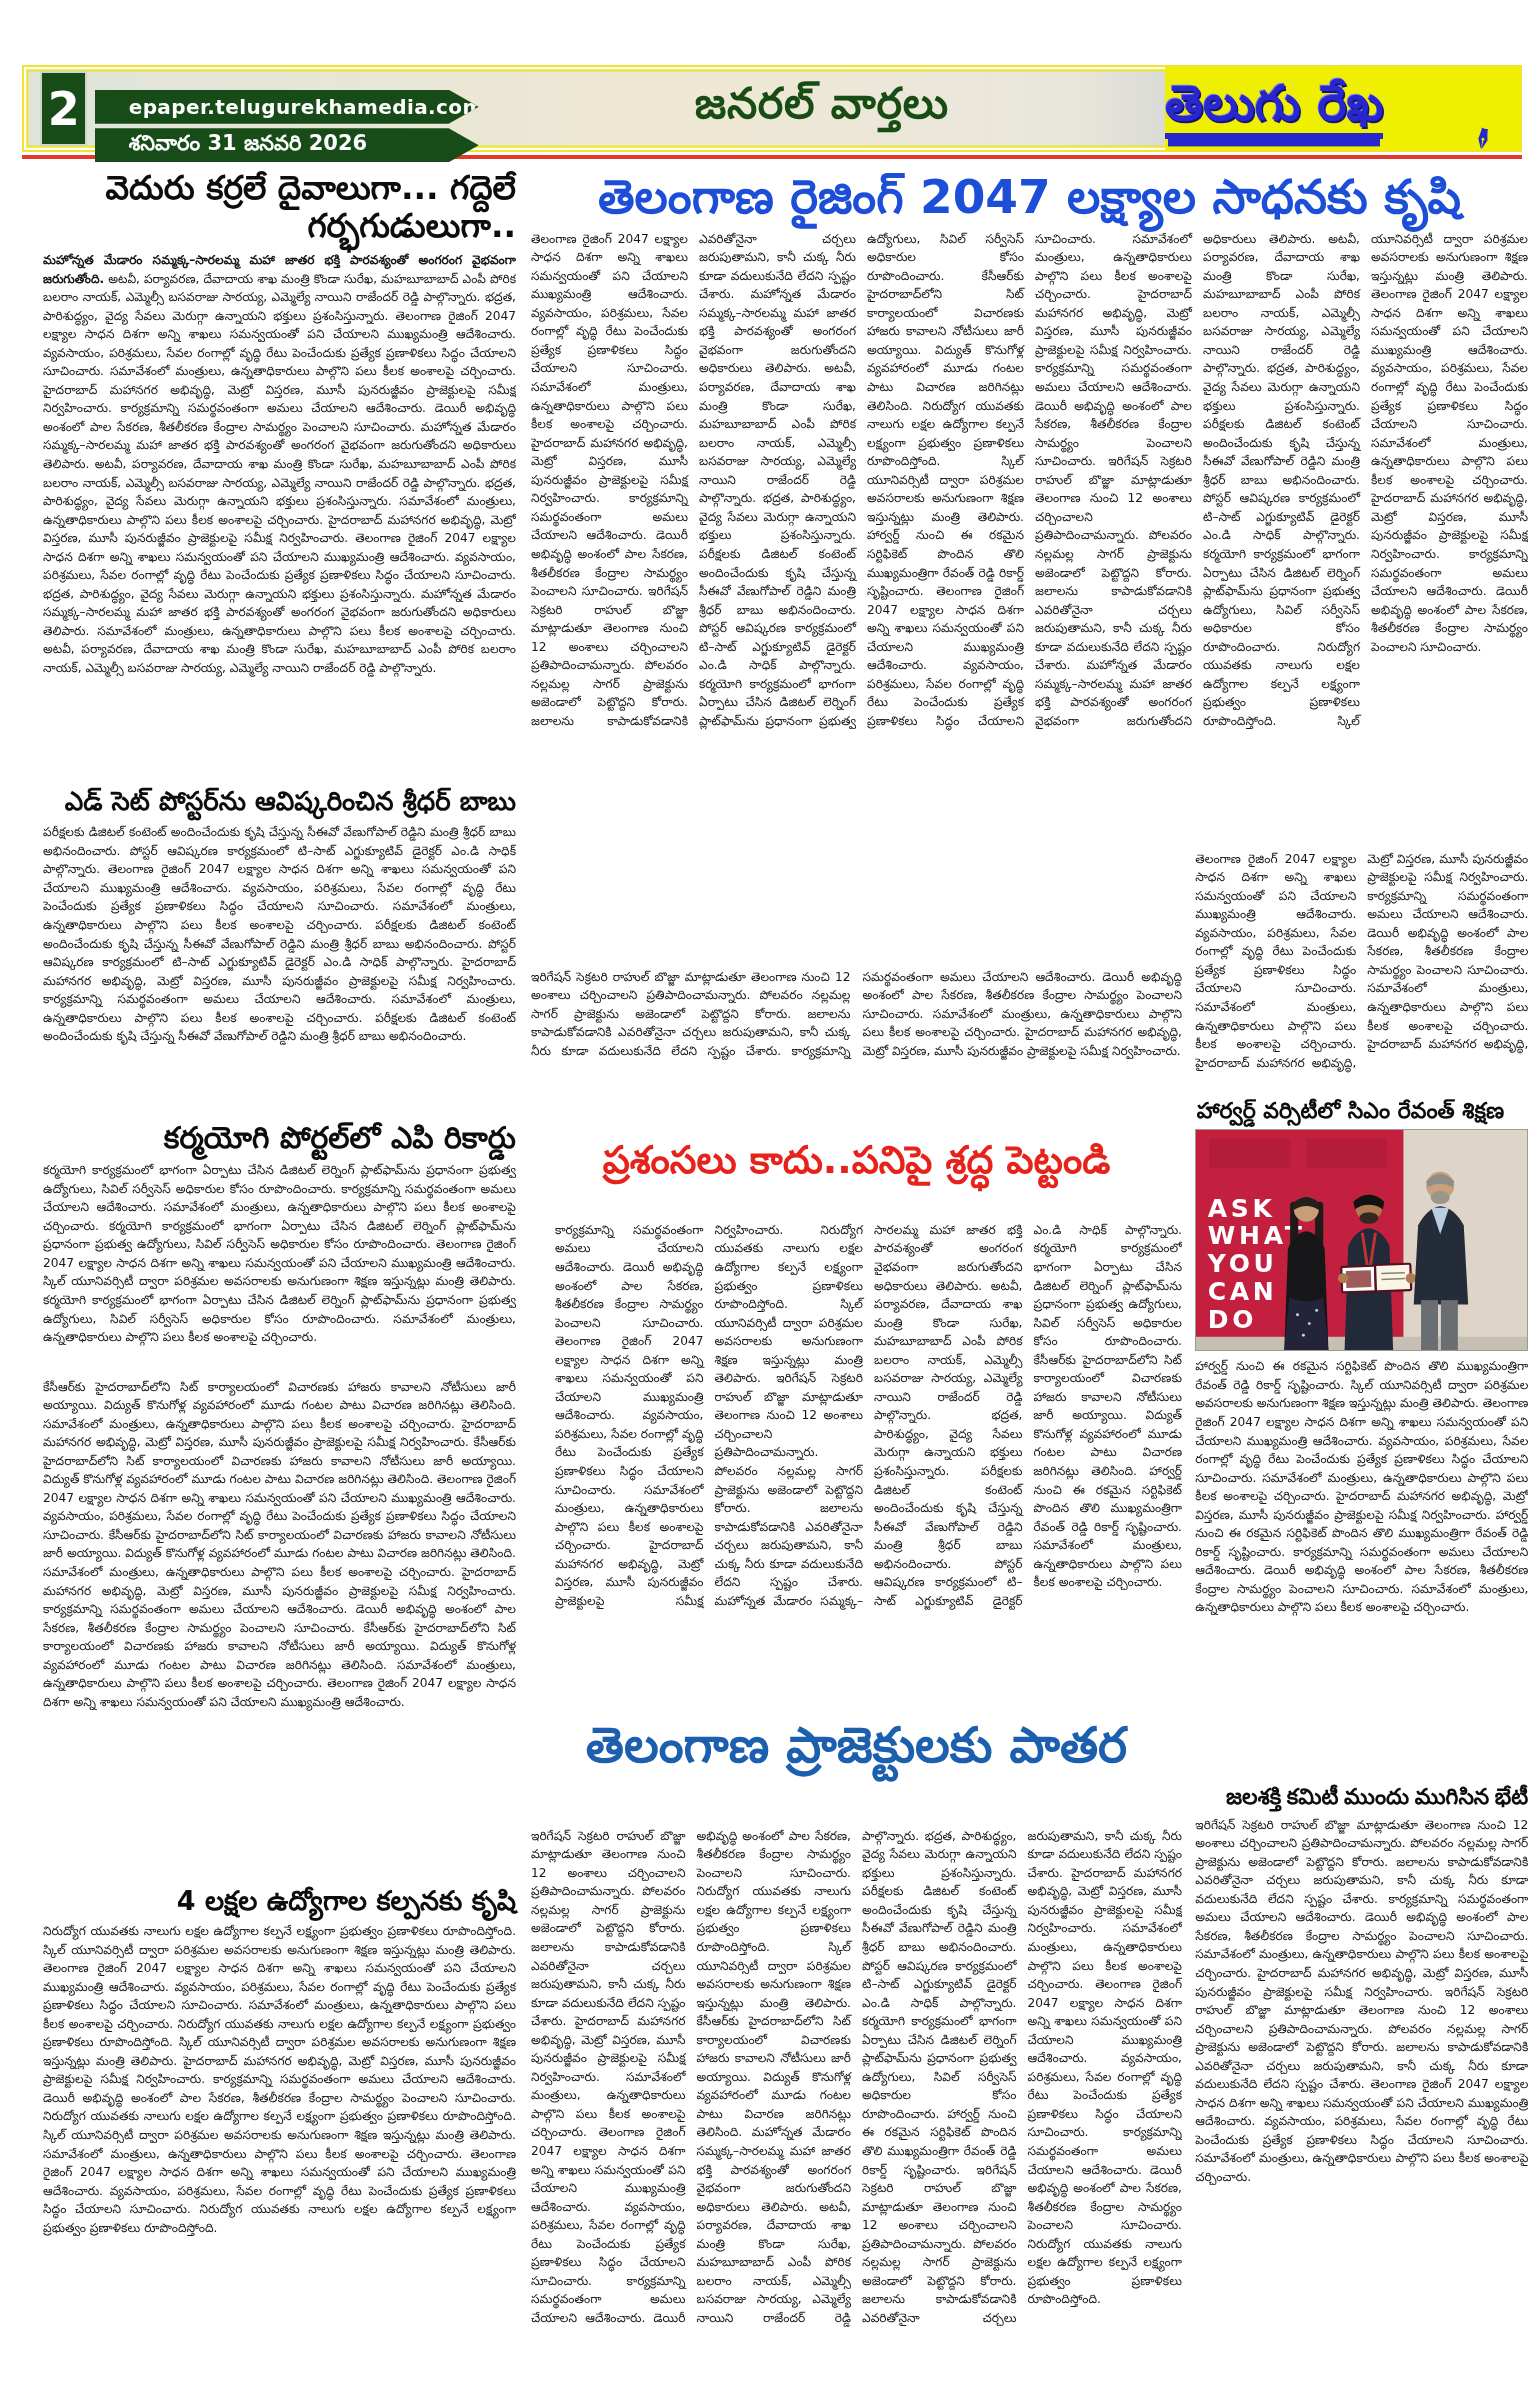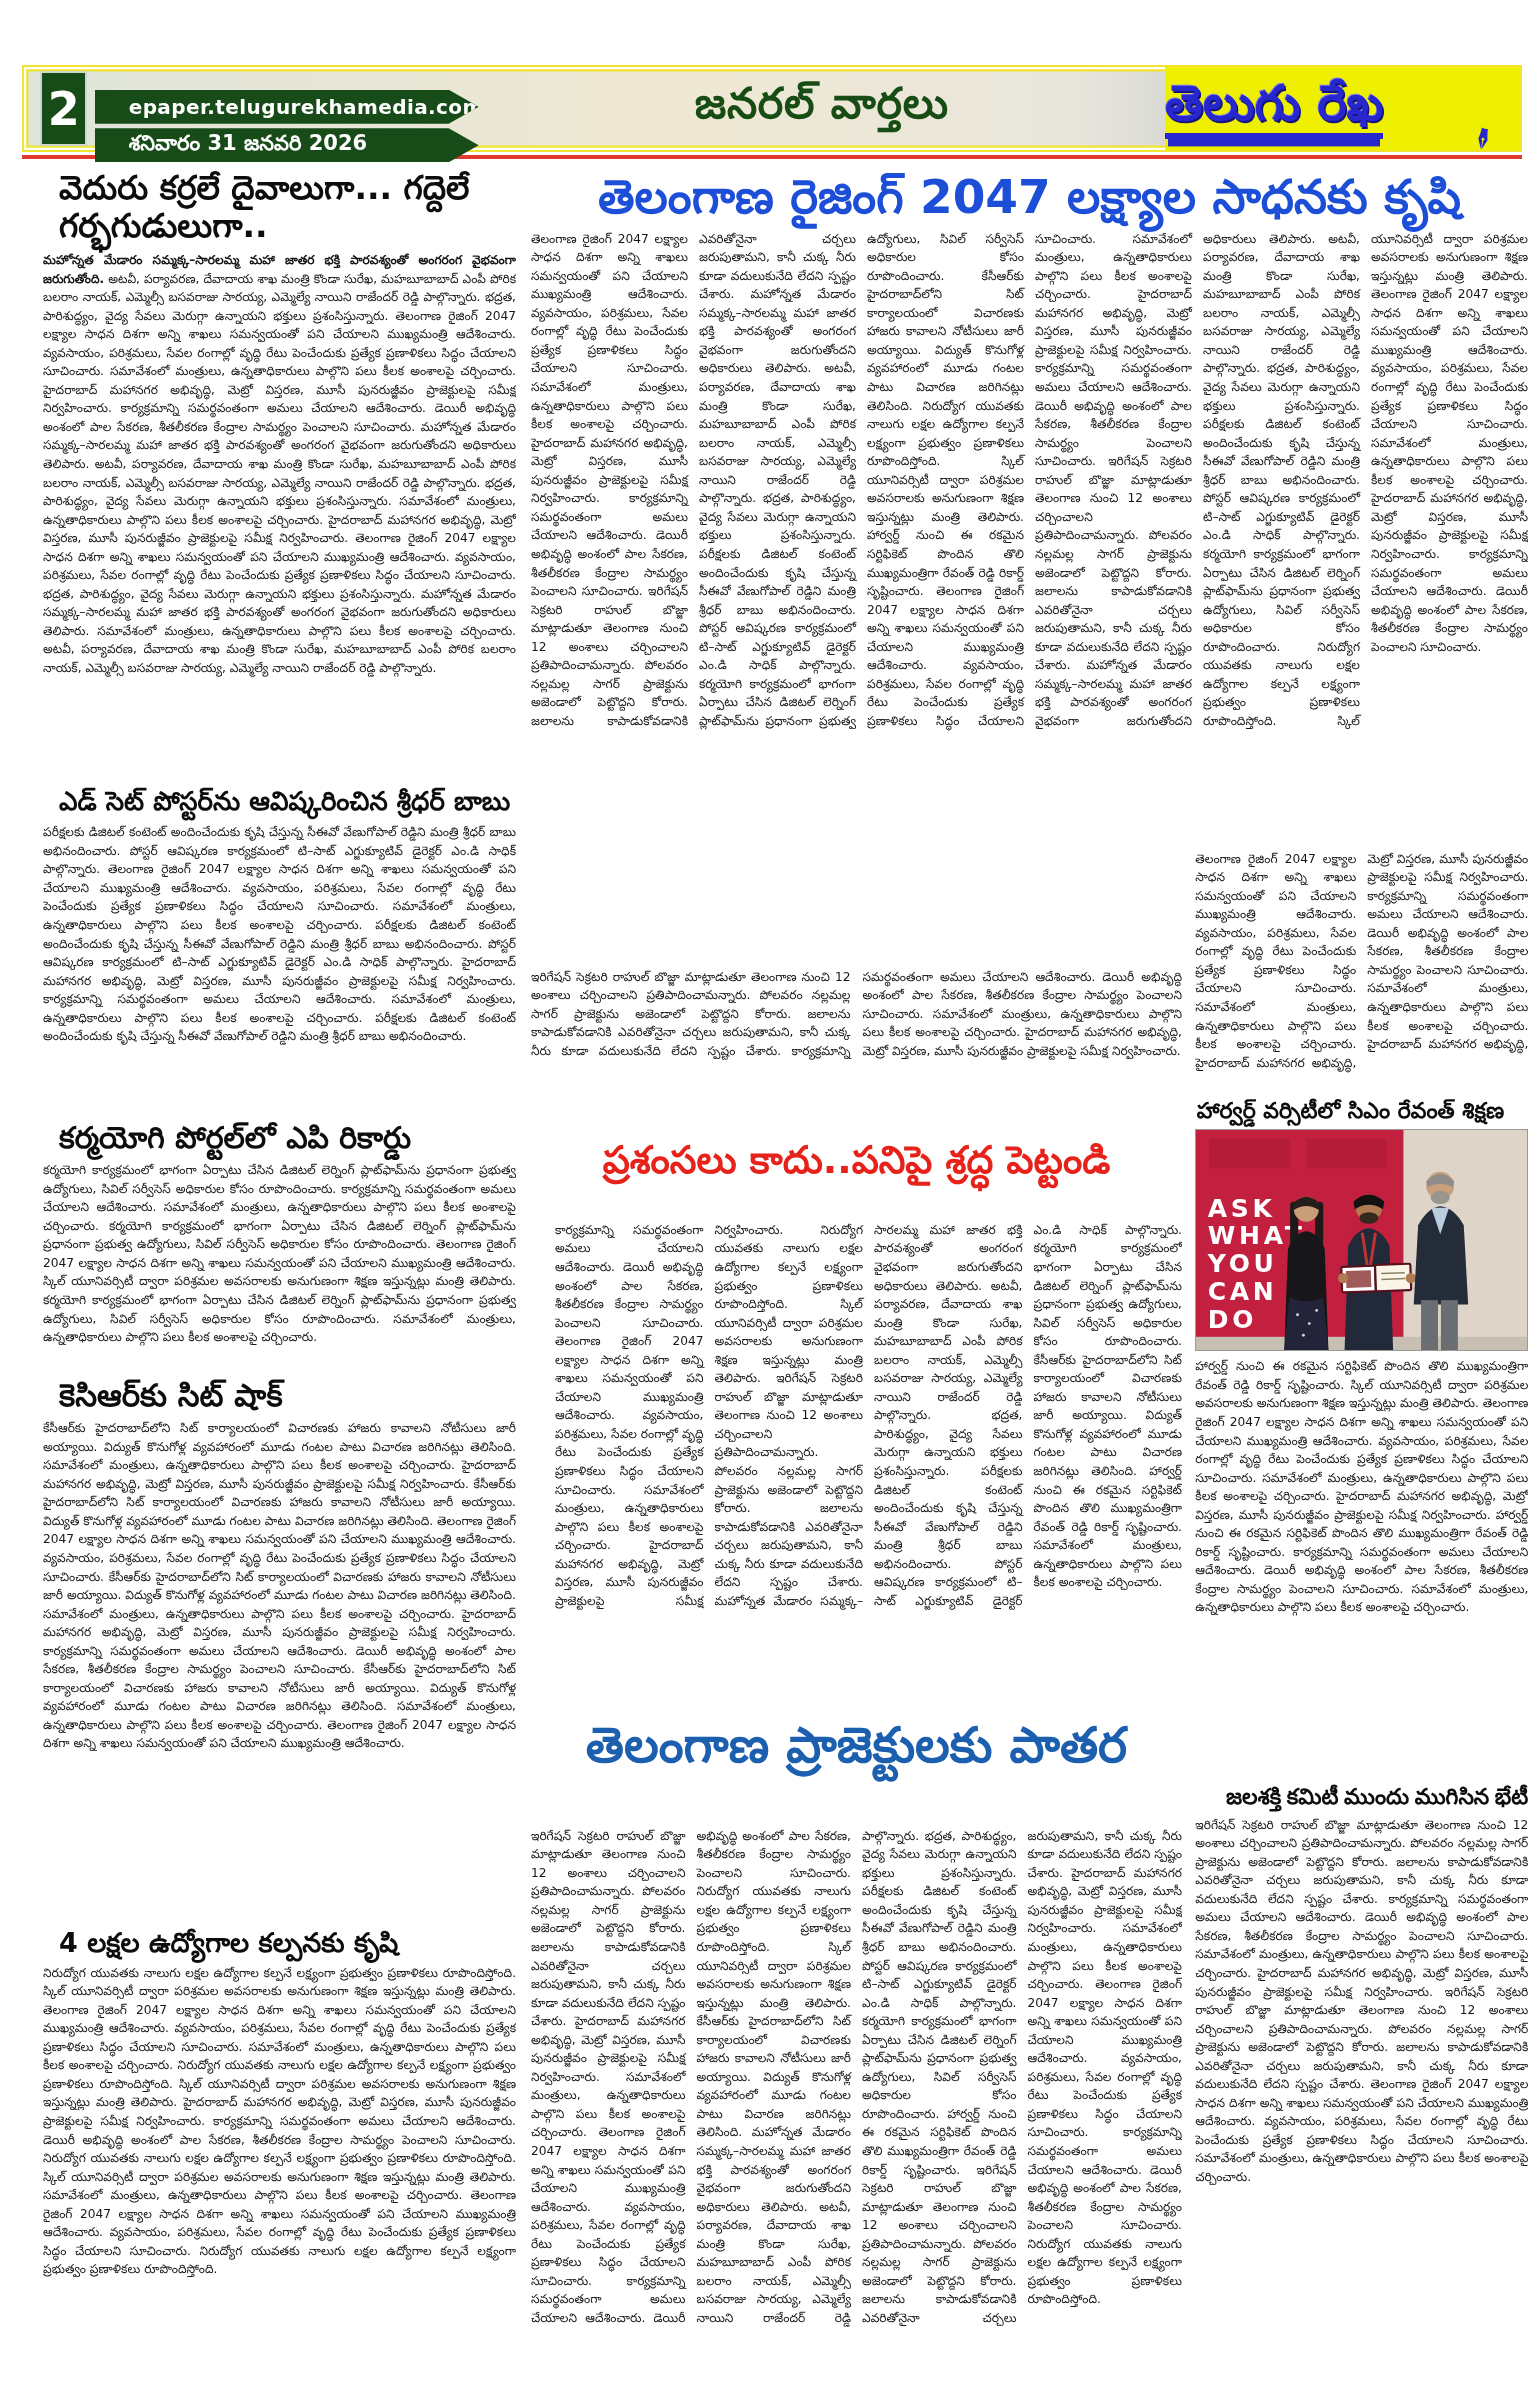--- a/index.html
+++ b/index.html
@@ -49,21 +49,21 @@
     display:grid;grid-template-columns:473px 997px;column-gap:15px;
     padding:10.4px 6.7px 0 43px;box-sizing:content-box;
   }
   .body-text{
     font-size:12.2px;line-height:1.52;text-align:justify;color:#161616;
     overflow:hidden;
   }
   .h-black{color:#0d0d0d;font-weight:800;line-height:1.15;}
   
   .art{margin-bottom:10.4px;}
-  .art .hl{margin:0 0 6px 16px;}
+  .art .hl{margin:0 0 6px 1px;text-align:right;}
   .hl-a1{font-size:33px;}
   .hl-a2{font-size:26px;}
   .hl-a3{font-size:30px;}
   .hl-a4{font-size:31px;}
   .hl-a5{font-size:27px;}
   .b-a1{height:526px;}
   .b-a2{height:287px;}
   .b-a3{height:206px;}
   .b-a4{height:497px;}
   .b-a5{height:444px;}
@@ -129,21 +129,20 @@
     </article>
     <article class="art">
       <h2 class="hl h-black hl-a2">ఎడ్ సెట్ పోస్టర్‌ను ఆవిష్కరించిన శ్రీధర్ బాబు</h2>
       <div class="body-text b-a2">పరీక్షలకు డిజిటల్ కంటెంట్ అందించేందుకు కృషి చేస్తున్న సీఈవో వేణుగోపాల్ రెడ్డిని మంత్రి శ్రీధర్ బాబు అభినందించారు. పోస్టర్ ఆవిష్కరణ కార్యక్రమంలో టి–సాట్ ఎగ్జుక్యూటివ్ డైరెక్టర్ ఎం.డి సాధిక్ పాల్గొన్నారు. తెలంగాణ రైజింగ్ 2047 లక్ష్యాల సాధన దిశగా అన్ని శాఖలు సమన్వయంతో పని చేయాలని ముఖ్యమంత్రి ఆదేశించారు. వ్యవసాయం, పరిశ్రమలు, సేవల రంగాల్లో వృద్ధి రేటు పెంచేందుకు ప్రత్యేక ప్రణాళికలు సిద్ధం చేయాలని సూచించారు. సమావేశంలో మంత్రులు, ఉన్నతాధికారులు పాల్గొని పలు కీలక అంశాలపై చర్చించారు. పరీక్షలకు డిజిటల్ కంటెంట్ అందించేందుకు కృషి చేస్తున్న సీఈవో వేణుగోపాల్ రెడ్డిని మంత్రి శ్రీధర్ బాబు అభినందించారు. పోస్టర్ ఆవిష్కరణ కార్యక్రమంలో టి–సాట్ ఎగ్జుక్యూటివ్ డైరెక్టర్ ఎం.డి సాధిక్ పాల్గొన్నారు. హైదరాబాద్ మహానగర అభివృద్ధి, మెట్రో విస్తరణ, మూసీ పునరుజ్జీవం ప్రాజెక్టులపై సమీక్ష నిర్వహించారు. కార్యక్రమాన్ని సమర్థవంతంగా అమలు చేయాలని ఆదేశించారు. సమావేశంలో మంత్రులు, ఉన్నతాధికారులు పాల్గొని పలు కీలక అంశాలపై చర్చించారు. పరీక్షలకు డిజిటల్ కంటెంట్ అందించేందుకు కృషి చేస్తున్న సీఈవో వేణుగోపాల్ రెడ్డిని మంత్రి శ్రీధర్ బాబు అభినందించారు.</div>
     </article>
     <article class="art">
       <h2 class="hl h-black hl-a3">కర్మయోగి పోర్టల్‌లో ఎపి రికార్డు</h2>
       <div class="body-text b-a3">కర్మయోగి కార్యక్రమంలో భాగంగా ఏర్పాటు చేసిన డిజిటల్ లెర్నింగ్ ప్లాట్‌ఫామ్‌ను ప్రధానంగా ప్రభుత్వ ఉద్యోగులు, సివిల్ సర్వీసెస్ అధికారుల కోసం రూపొందించారు. కార్యక్రమాన్ని సమర్థవంతంగా అమలు చేయాలని ఆదేశించారు. సమావేశంలో మంత్రులు, ఉన్నతాధికారులు పాల్గొని పలు కీలక అంశాలపై చర్చించారు. కర్మయోగి కార్యక్రమంలో భాగంగా ఏర్పాటు చేసిన డిజిటల్ లెర్నింగ్ ప్లాట్‌ఫామ్‌ను ప్రధానంగా ప్రభుత్వ ఉద్యోగులు, సివిల్ సర్వీసెస్ అధికారుల కోసం రూపొందించారు. తెలంగాణ రైజింగ్ 2047 లక్ష్యాల సాధన దిశగా అన్ని శాఖలు సమన్వయంతో పని చేయాలని ముఖ్యమంత్రి ఆదేశించారు. స్కిల్ యూనివర్సిటీ ద్వారా పరిశ్రమల అవసరాలకు అనుగుణంగా శిక్షణ ఇస్తున్నట్లు మంత్రి తెలిపారు. కర్మయోగి కార్యక్రమంలో భాగంగా ఏర్పాటు చేసిన డిజిటల్ లెర్నింగ్ ప్లాట్‌ఫామ్‌ను ప్రధానంగా ప్రభుత్వ ఉద్యోగులు, సివిల్ సర్వీసెస్ అధికారుల కోసం రూపొందించారు. సమావేశంలో మంత్రులు, ఉన్నతాధికారులు పాల్గొని పలు కీలక అంశాలపై చర్చించారు.</div>
     </article>
     <article class="art">
-      <h2 class="hl h-black hl-a4">కెసిఆర్‌కు సిట్ షాక్</h2>
       <div class="body-text b-a4">కేసీఆర్‌కు హైదరాబాద్‌లోని సిట్ కార్యాలయంలో విచారణకు హాజరు కావాలని నోటీసులు జారీ అయ్యాయి. విద్యుత్ కొనుగోళ్ల వ్యవహారంలో మూడు గంటల పాటు విచారణ జరిగినట్లు తెలిసింది. సమావేశంలో మంత్రులు, ఉన్నతాధికారులు పాల్గొని పలు కీలక అంశాలపై చర్చించారు. హైదరాబాద్ మహానగర అభివృద్ధి, మెట్రో విస్తరణ, మూసీ పునరుజ్జీవం ప్రాజెక్టులపై సమీక్ష నిర్వహించారు. కేసీఆర్‌కు హైదరాబాద్‌లోని సిట్ కార్యాలయంలో విచారణకు హాజరు కావాలని నోటీసులు జారీ అయ్యాయి. విద్యుత్ కొనుగోళ్ల వ్యవహారంలో మూడు గంటల పాటు విచారణ జరిగినట్లు తెలిసింది. తెలంగాణ రైజింగ్ 2047 లక్ష్యాల సాధన దిశగా అన్ని శాఖలు సమన్వయంతో పని చేయాలని ముఖ్యమంత్రి ఆదేశించారు. వ్యవసాయం, పరిశ్రమలు, సేవల రంగాల్లో వృద్ధి రేటు పెంచేందుకు ప్రత్యేక ప్రణాళికలు సిద్ధం చేయాలని సూచించారు. కేసీఆర్‌కు హైదరాబాద్‌లోని సిట్ కార్యాలయంలో విచారణకు హాజరు కావాలని నోటీసులు జారీ అయ్యాయి. విద్యుత్ కొనుగోళ్ల వ్యవహారంలో మూడు గంటల పాటు విచారణ జరిగినట్లు తెలిసింది. సమావేశంలో మంత్రులు, ఉన్నతాధికారులు పాల్గొని పలు కీలక అంశాలపై చర్చించారు. హైదరాబాద్ మహానగర అభివృద్ధి, మెట్రో విస్తరణ, మూసీ పునరుజ్జీవం ప్రాజెక్టులపై సమీక్ష నిర్వహించారు. కార్యక్రమాన్ని సమర్థవంతంగా అమలు చేయాలని ఆదేశించారు. డెయిరీ అభివృద్ధి అంశంలో పాల సేకరణ, శీతలీకరణ కేంద్రాల సామర్థ్యం పెంచాలని సూచించారు. కేసీఆర్‌కు హైదరాబాద్‌లోని సిట్ కార్యాలయంలో విచారణకు హాజరు కావాలని నోటీసులు జారీ అయ్యాయి. విద్యుత్ కొనుగోళ్ల వ్యవహారంలో మూడు గంటల పాటు విచారణ జరిగినట్లు తెలిసింది. సమావేశంలో మంత్రులు, ఉన్నతాధికారులు పాల్గొని పలు కీలక అంశాలపై చర్చించారు. తెలంగాణ రైజింగ్ 2047 లక్ష్యాల సాధన దిశగా అన్ని శాఖలు సమన్వయంతో పని చేయాలని ముఖ్యమంత్రి ఆదేశించారు.</div>
     </article>
     <article class="art">
       <h2 class="hl h-black hl-a5">4 లక్షల ఉద్యోగాల కల్పనకు కృషి</h2>
       <div class="body-text b-a5">నిరుద్యోగ యువతకు నాలుగు లక్షల ఉద్యోగాల కల్పనే లక్ష్యంగా ప్రభుత్వం ప్రణాళికలు రూపొందిస్తోంది. స్కిల్ యూనివర్సిటీ ద్వారా పరిశ్రమల అవసరాలకు అనుగుణంగా శిక్షణ ఇస్తున్నట్లు మంత్రి తెలిపారు. తెలంగాణ రైజింగ్ 2047 లక్ష్యాల సాధన దిశగా అన్ని శాఖలు సమన్వయంతో పని చేయాలని ముఖ్యమంత్రి ఆదేశించారు. వ్యవసాయం, పరిశ్రమలు, సేవల రంగాల్లో వృద్ధి రేటు పెంచేందుకు ప్రత్యేక ప్రణాళికలు సిద్ధం చేయాలని సూచించారు. సమావేశంలో మంత్రులు, ఉన్నతాధికారులు పాల్గొని పలు కీలక అంశాలపై చర్చించారు. నిరుద్యోగ యువతకు నాలుగు లక్షల ఉద్యోగాల కల్పనే లక్ష్యంగా ప్రభుత్వం ప్రణాళికలు రూపొందిస్తోంది. స్కిల్ యూనివర్సిటీ ద్వారా పరిశ్రమల అవసరాలకు అనుగుణంగా శిక్షణ ఇస్తున్నట్లు మంత్రి తెలిపారు. హైదరాబాద్ మహానగర అభివృద్ధి, మెట్రో విస్తరణ, మూసీ పునరుజ్జీవం ప్రాజెక్టులపై సమీక్ష నిర్వహించారు. కార్యక్రమాన్ని సమర్థవంతంగా అమలు చేయాలని ఆదేశించారు. డెయిరీ అభివృద్ధి అంశంలో పాల సేకరణ, శీతలీకరణ కేంద్రాల సామర్థ్యం పెంచాలని సూచించారు. నిరుద్యోగ యువతకు నాలుగు లక్షల ఉద్యోగాల కల్పనే లక్ష్యంగా ప్రభుత్వం ప్రణాళికలు రూపొందిస్తోంది. స్కిల్ యూనివర్సిటీ ద్వారా పరిశ్రమల అవసరాలకు అనుగుణంగా శిక్షణ ఇస్తున్నట్లు మంత్రి తెలిపారు. సమావేశంలో మంత్రులు, ఉన్నతాధికారులు పాల్గొని పలు కీలక అంశాలపై చర్చించారు. తెలంగాణ రైజింగ్ 2047 లక్ష్యాల సాధన దిశగా అన్ని శాఖలు సమన్వయంతో పని చేయాలని ముఖ్యమంత్రి ఆదేశించారు. వ్యవసాయం, పరిశ్రమలు, సేవల రంగాల్లో వృద్ధి రేటు పెంచేందుకు ప్రత్యేక ప్రణాళికలు సిద్ధం చేయాలని సూచించారు. నిరుద్యోగ యువతకు నాలుగు లక్షల ఉద్యోగాల కల్పనే లక్ష్యంగా ప్రభుత్వం ప్రణాళికలు రూపొందిస్తోంది.</div>
     </article>
   </aside>
 
   <main>
     <article>

